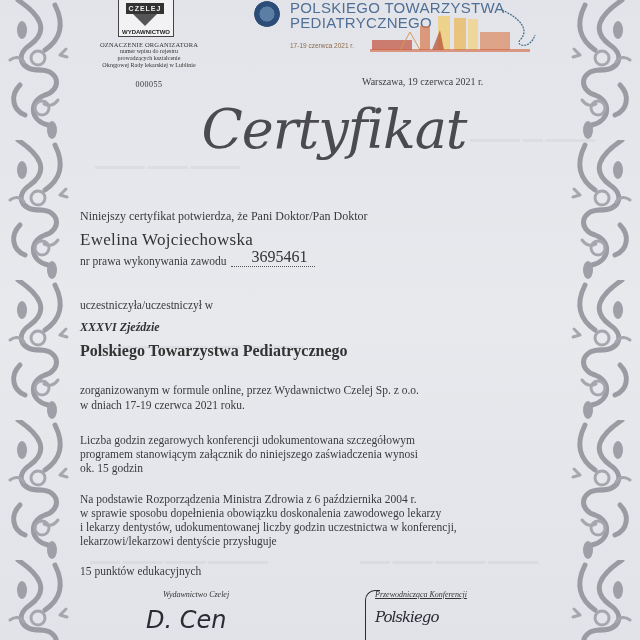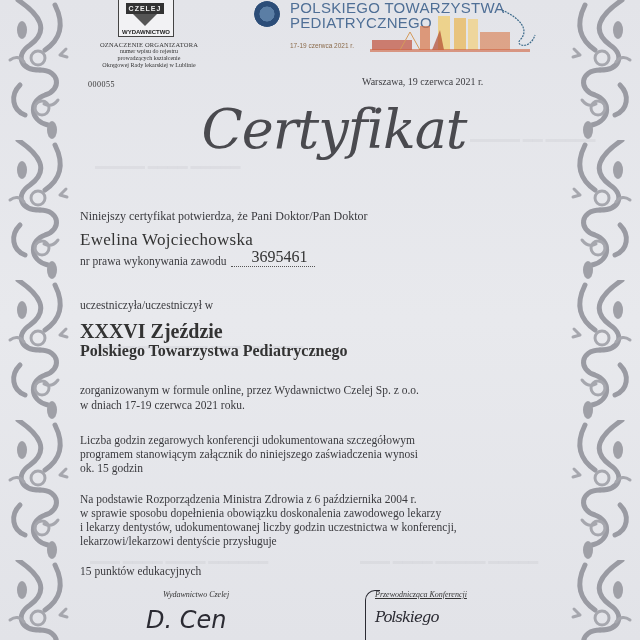--- a/index.html
+++ b/index.html
@@ -45,21 +45,21 @@
     .pub-logo .word {
       position: absolute; left: 0; right: 0; bottom: 1px; text-align: center;
       font-family: "Liberation Sans", sans-serif; font-size: 6px; font-weight: bold; color: #222;
     }
     .org-block {
       position: absolute; left: 88px; top: 41px; width: 122px; text-align: center;
       font-size: 6px; line-height: 7px; color: #333;
     }
     .org-block .org-title { font-size: 6.5px; letter-spacing: 0.2px; }
     .org-number {
-      position: absolute; left: 88px; top: 80px; width: 122px; 
+      position: absolute; left: 88px; top: 80px; width: 122px; text-align: center;
       font-size: 8px; letter-spacing: 0.5px; color: #333;
     }
 
     
     .ptp-emblem {
       position: absolute; left: 254px; top: 1px; width: 26px; height: 26px; border-radius: 50%;
       background: radial-gradient(circle, #5b7ea5 0 40%, #2c4d78 42% 70%, #d8dde6 72% 78%, #3a5b86 80%);
     }
     .ptp-name {
       position: absolute; left: 290px; top: 0px;
@@ -87,21 +87,21 @@
     .license-row { top: 254px; font-size: 11.5px; }
     .license-row .lbl { vertical-align: bottom; }
     .license-row .val-wrap {
       display: inline-block; position: relative; width: 84px; border-bottom: 1px dotted #555;
       height: 12px; vertical-align: bottom; margin-left: 2px;
     }
     .license-row .val {
       position: absolute; left: 20px; bottom: 0px; font-size: 16px; color: #333;
     }
     .participated { top: 299px; font-size: 11.5px; }
-    .event1 { top: 320px; font-size: 20px; font-weight: bold; color: #333; }
+    .event1 { top: 320px; font-size: 12px; font-weight: bold; color: #333; font-style: italic; }
     .event2 { top: 342px; font-size: 16px; font-weight: bold; color: #333; }
     .organized { top: 383px; font-size: 11.5px; line-height: 15px; }
     .hours { top: 433px; font-size: 11.5px; line-height: 14px; }
     .legal { top: 492px; font-size: 11.5px; line-height: 14px; }
     .legal .bold { font-weight: normal; margin-top: 16px; }
 
     .sig-label {
       position: absolute; font-style: italic; font-size: 8px; color: #333; text-align: center;
     }
     .sig-left-label { left: 163px; top: 590px; }

